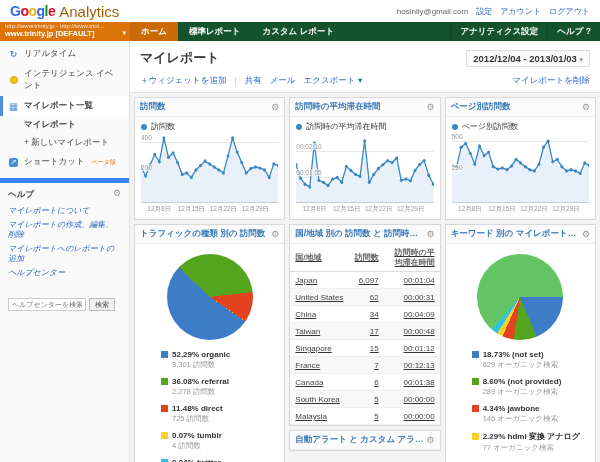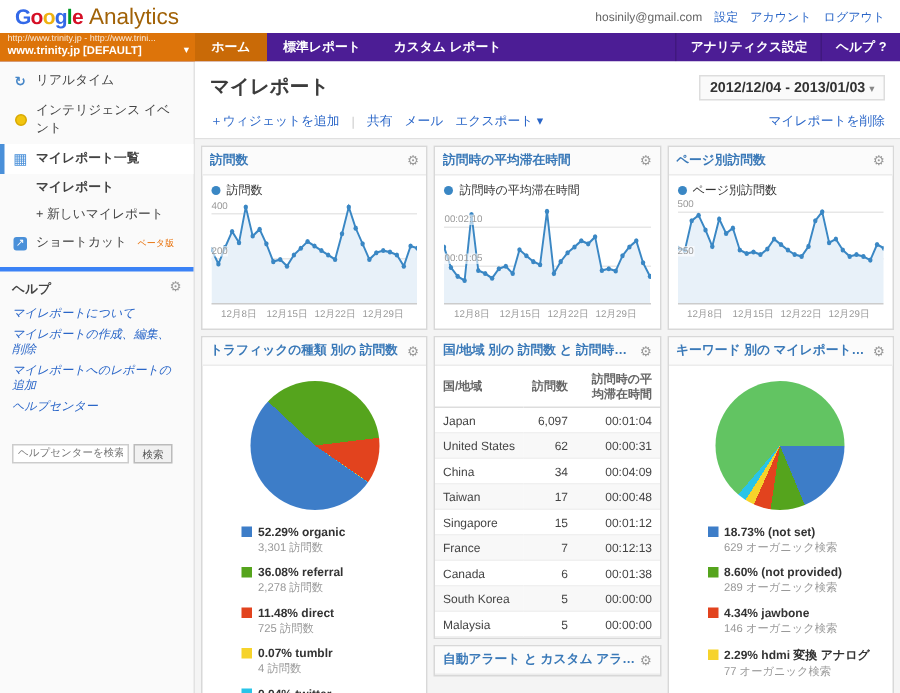--- a/index.html
+++ b/index.html
@@ -10,21 +10,21 @@
     color:#333; font-size:9px;
   }
   
   .topbar { height:22px; display:flex; align-items:center; padding:0 10px; background:#fff; }
   .logo-google { font-size:14px; font-weight:bold; letter-spacing:-0.5px; }
   .logo-analytics { color:#a16207; font-size:15px; margin-left:4px; }
   .top-right { margin-left:auto; display:flex; align-items:center; gap:8px; font-size:8px; }
   .top-right .email { color:#666;padding-left:24px; }
   .top-right a { color:#2a66c8; text-decoration:none; }
   
-  .nav { height:19px; background:#4c1d95; display:flex; align-items:stretch; color:#fff; }
+  .nav { height:19px; background:#14532d; display:flex; align-items:stretch; color:#fff; }
   .account { width:130px; background:#dd740a; padding:1px 14px 1px 5px; position:relative; cursor:pointer; }
   .account .l1 { font-size:6px; opacity:.85; white-space:nowrap; overflow:hidden; display:block; }
   .account .l2 { font-size:7.5px; font-weight:bold; white-space:nowrap; overflow:hidden; display:block; }
   .account .caret { position:absolute; right:4px; top:7px; font-size:7px; }
   .tab { padding:0 11px; display:flex; align-items:center; font-size:8.5px; font-weight:bold; cursor:pointer; }
   .tab.active { background:#c96a07; }
   .nav-right { margin-left:auto; display:flex; }
   .nav-right .nav-item { padding:0 9px; display:flex; align-items:center; font-size:8.5px; font-weight:bold; border-left:1px solid rgba(0,0,0,.15); cursor:pointer; }
   
   .body-row { display:flex; height:421px; }
@@ -32,21 +32,21 @@
   .side-item { display:flex; align-items:center; gap:5px; padding:4px 8px; font-size:8.5px; color:#444; cursor:pointer; }
   .side-item.active { background:#fff; border-left:3px solid #4a90d9; padding-left:5px; font-weight:bold; }
   .side-sub { padding:3px 8px 3px 24px; font-size:8.5px; color:#444; cursor:pointer; }
   .side-sub.bold { font-weight:bold; }
   .icon { width:11px; height:11px; display:inline-flex; align-items:center; justify-content:center; font-size:9px; flex-shrink:0; }
   .realtime-ic { color:#4787c8; font-weight:bold; }
   .bulb-ic { width:8px; height:8px; border-radius:50%; background:#f2c50f; border:1px solid #d8a800; }
   .grid-ic { color:#4a90d9; font-size:10px; }
   .shortcut-ic { width:9px; height:9px; background:#4a90d9; border-radius:2px; color:#fff; font-size:7px; display:flex; align-items:center; justify-content:center; }
   .beta { color:#e8710a; font-size:6px; vertical-align:super; margin-left:2px; }
-  .help-box { border-top:3px solid #3b82f6; margin-top:6px; padding:6px 8px; }
+  .help-box { border-top:5px solid #3b82f6; margin-top:6px; padding:6px 8px; }
   .help-title { display:flex; justify-content:space-between; font-weight:bold; font-size:8.5px; color:#444; margin-bottom:5px; }
   .help-box a { display:block; color:#2a66c8; text-decoration:none; font-size:8px; margin-bottom:4px; line-height:1.25;font-style:italic; }
   .help-search { display:flex; gap:3px; margin-top:20px; }
   .help-search input { width:78px; height:13px; font-size:7px; border:1px solid #ccc; padding:0 3px; color:#999; }
   .help-search button { height:13px; font-size:7px; border:1px solid #bbb; background:#f1f1f1; color:#555; padding:0 5px; cursor:pointer; }
   .gear { color:#999; font-size:9px; cursor:pointer; line-height:1; }
   
   .main { flex:1; display:flex; flex-direction:column; min-width:0; background:#fff; }
   .main-head { display:flex; justify-content:space-between; align-items:center; padding:8px 10px 5px; }
   .page-title { font-size:13px; font-weight:bold; color:#3c3c3c; }
@@ -72,21 +72,21 @@
   .xaxis { position:relative; height:10px; margin-top:1px; }
   .xtick { position:absolute; top:1px; transform:translateX(-50%); font-size:6.5px; color:#999; white-space:nowrap; }
   
   .pie { width:86px; height:86px; border-radius:50%; margin:10px auto 10px; cursor:pointer; }
   .pie-legend { padding:0 4px 8px 26px; }
   .pl-item { margin-bottom:7px; }
   .pl-line1 { display:flex; align-items:center; gap:4px; font-size:8px; font-weight:bold; color:#333; }
   .sq { width:7px; height:7px; display:inline-block; flex-shrink:0; }
   .pl-count { font-size:7.5px; color:#999; margin-left:11px; margin-top:1px; }
   
-  table.geo { width:100%; border-collapse:collapse; font-size:8px; }
+  table.geo { width:100%; border-collapse:collapse; font-size:8px;text-decoration:underline; }
   table.geo th { font-weight:bold; color:#666; text-align:right; padding:4px 5px; border-bottom:1px solid #ddd; line-height:1.2; }
   table.geo th:first-child { text-align:left; }
   table.geo td { padding:3.5px 5px; text-align:right; color:#444; border-bottom:1px solid #f0f0f0; }
   table.geo td:first-child { text-align:left; }
   table.geo tr:nth-child(even) td { background:#f8f8f8; }
 </style>
 </head>
 <body>
 
 <div class="screen">

